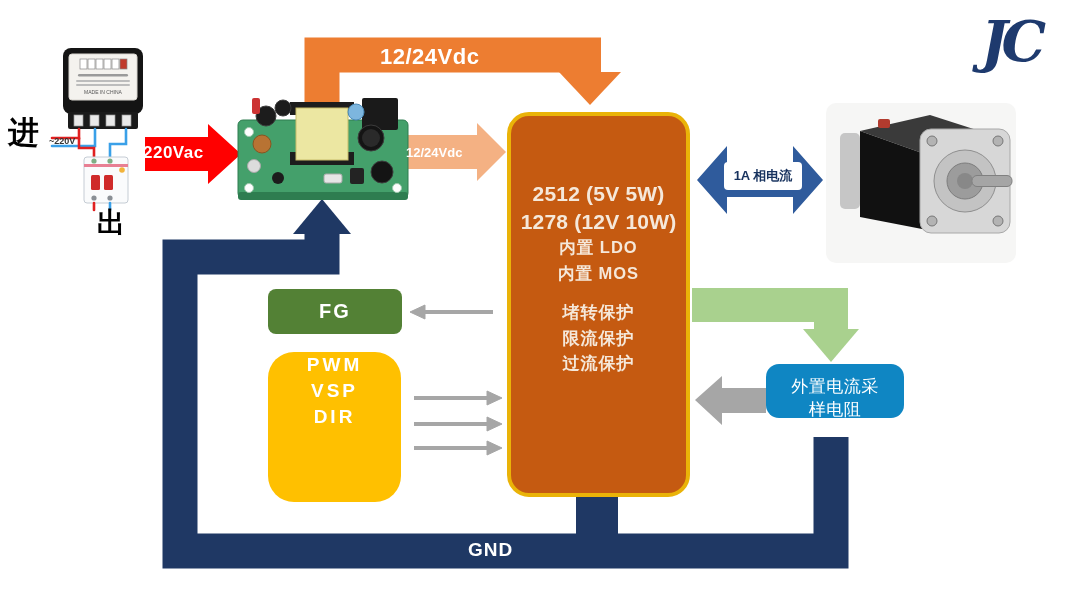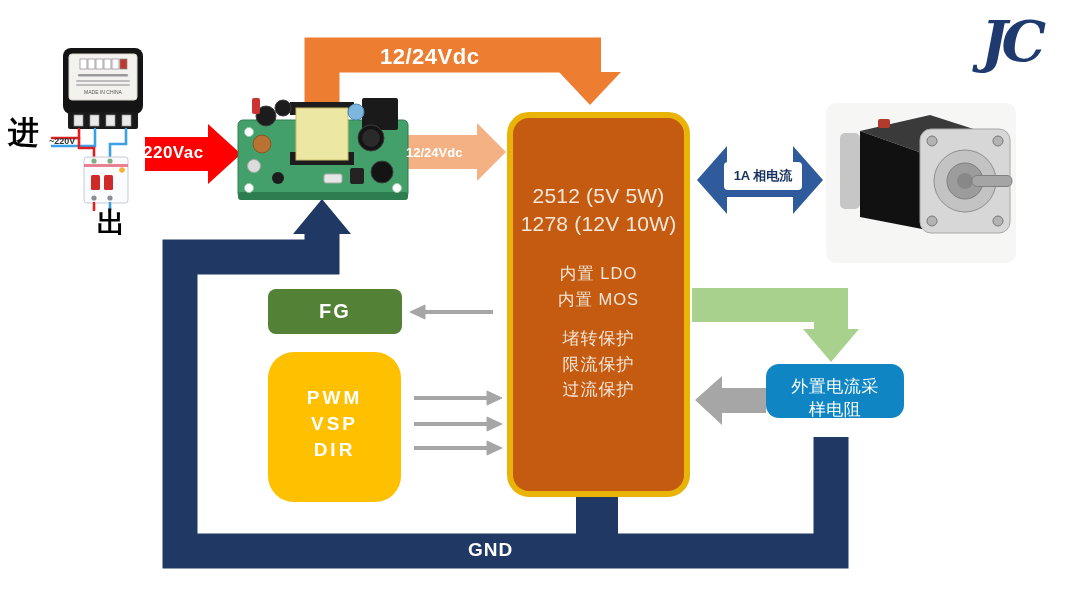--- a/index.html
+++ b/index.html
@@ -29,36 +29,36 @@
   .cjk-big { position:absolute; color:#000; font-weight:900; line-height:1; }
   .lbl-in  { left:8px;  top:117px; font-size:31px; }
   .lbl-out { left:97px; top:209px; font-size:28px; }
   .lbl-220v{ position:absolute; left:49px; top:136px; font-size:9px; color:#333; font-weight:bold; }
 
   
   .block { position:absolute; color:#fff; text-align:center; }
 
   .driver-block {
     left:507px; top:112px; width:183px; height:385px;
-    background:#c55a11; border:6px solid #eab308; border-radius:22px;
-    color:#f5e8da; padding-top:64px;
+    background:#c55a11; border:4px solid #eab308; border-radius:22px;
+    color:#f5e8da; padding-top:64px;font-weight:bold;
   }
   .driver-models  { font-size:21px;   line-height:27.5px; letter-spacing:.2px; }
-  .driver-features{ margin-top:24px;  font-size:16.5px; line-height:25.5px; letter-spacing:1px; }
+  .driver-features{  font-size:16.5px; line-height:25.5px; letter-spacing:1px; }
   .driver-protect { margin-top:14px;  font-size:17px;   line-height:25.5px; letter-spacing:1px; }
 
   .fg-block {
     left:268px; top:289px; width:134px; height:45px;
     background:#538135; border-radius:8px;
     display:flex; align-items:center; justify-content:center;
     font-size:20px; font-weight:bold; letter-spacing:2px;
   }
   .ctrl-block {
     left:268px; top:352px; width:133px; height:150px;
-    background:#ffc000; border-radius:26px; padding-top:33px;
+    background:#ffc000; border-radius:26px; 
     font-size:19px; font-weight:bold; letter-spacing:3px; line-height:26px;
   }
   .sense-block {
     left:766px; top:364px; width:138px; height:54px;
     background:#0f86c3; border-radius:13px; padding-top:11px;
     font-size:17px; line-height:23px; letter-spacing:.5px;
   }
 
   
   .logo {

